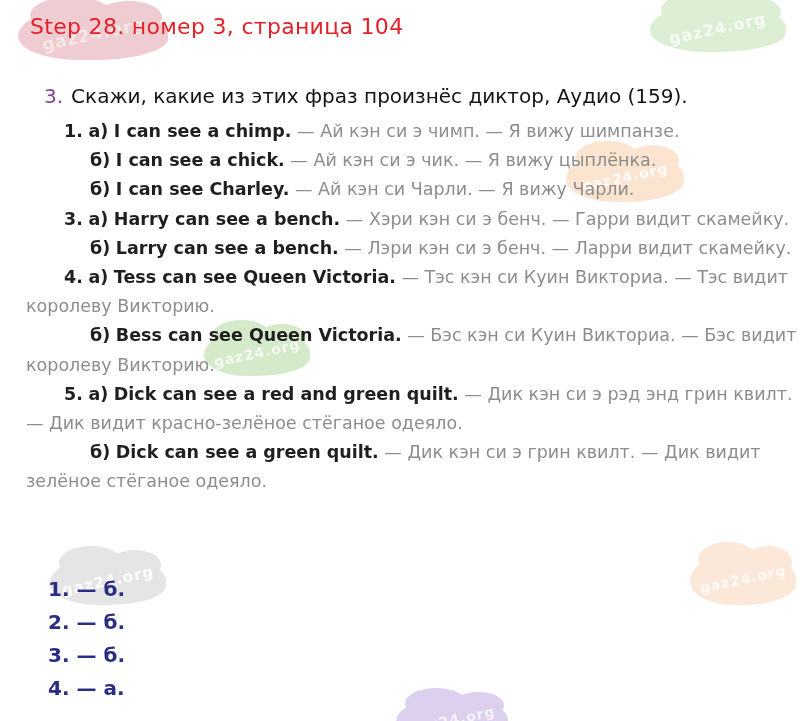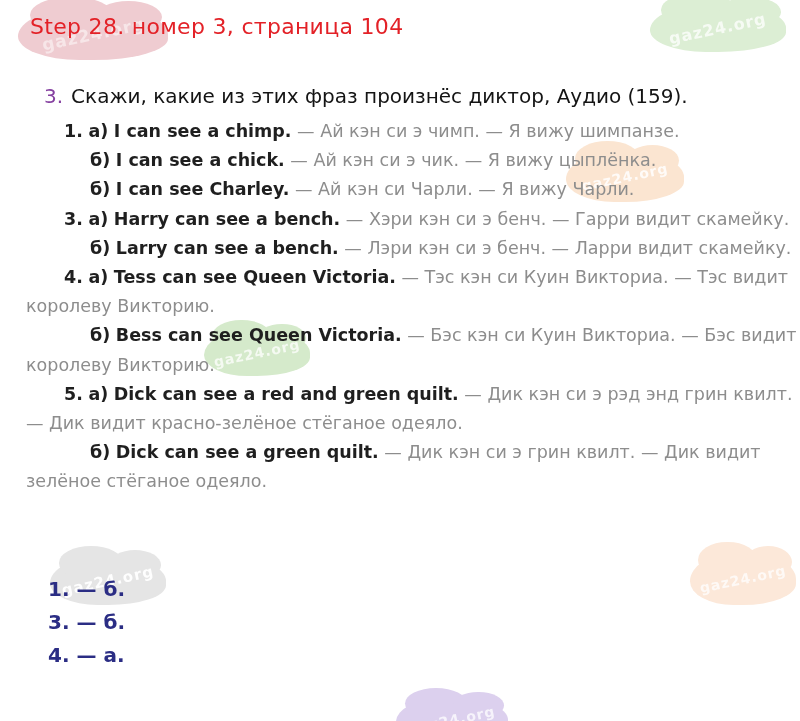--- a/index.html
+++ b/index.html
@@ -114,15 +114,16 @@
   <p class="main"><span class="bold">3.</span> <span class="bold">а)</span> <span class="bold">Harry can see a bench.</span> <span class="gray"><span>—</span> <span>Хэри кэн си э бенч.</span> <span>—</span> <span>Гарри видит скамейку.</span></span></p>
   <p class="sub"><span class="bold">б)</span> <span class="bold">Larry can see a bench.</span> <span class="gray"><span>—</span> <span>Лэри кэн си э бенч.</span> <span>—</span> <span>Ларри видит скамейку.</span></span></p>
   <p class="main"><span class="bold">4.</span> <span class="bold">а)</span> <span class="bold">Tess can see Queen Victoria.</span> <span class="gray"><span>—</span> <span>Тэс кэн си Куин Викториа.</span> <span>—</span> <span>Тэс видит королеву Викторию.</span></span></p>
   <p class="sub"><span class="bold">б)</span> <span class="bold">Bess can see Queen Victoria.</span> <span class="gray"><span>—</span> <span>Бэс кэн си Куин Викториа.</span> <span>—</span> <span>Бэс видит королеву Викторию.</span></span></p>
   <p class="main"><span class="bold">5.</span> <span class="bold">а)</span> <span class="bold">Dick can see a red and green quilt.</span> <span class="gray"><span>—</span> <span>Дик кэн си э рэд энд грин квилт.</span> <span>—</span> <span>Дик видит красно-зелёное стёганое одеяло.</span></span></p>
   <p class="sub"><span class="bold">б)</span> <span class="bold">Dick can see a green quilt.</span> <span class="gray"><span>—</span> <span>Дик кэн си э грин квилт.</span> <span>—</span> <span>Дик видит зелёное стёганое одеяло.</span></span></p>
 </div>
 
 <div class="answers">
   <div>1. — б.</div>
+  <div>2. — б.</div>
   <div>3. — б.</div>
   <div>4. — а.</div>
 </div>
 
 </body></html>

